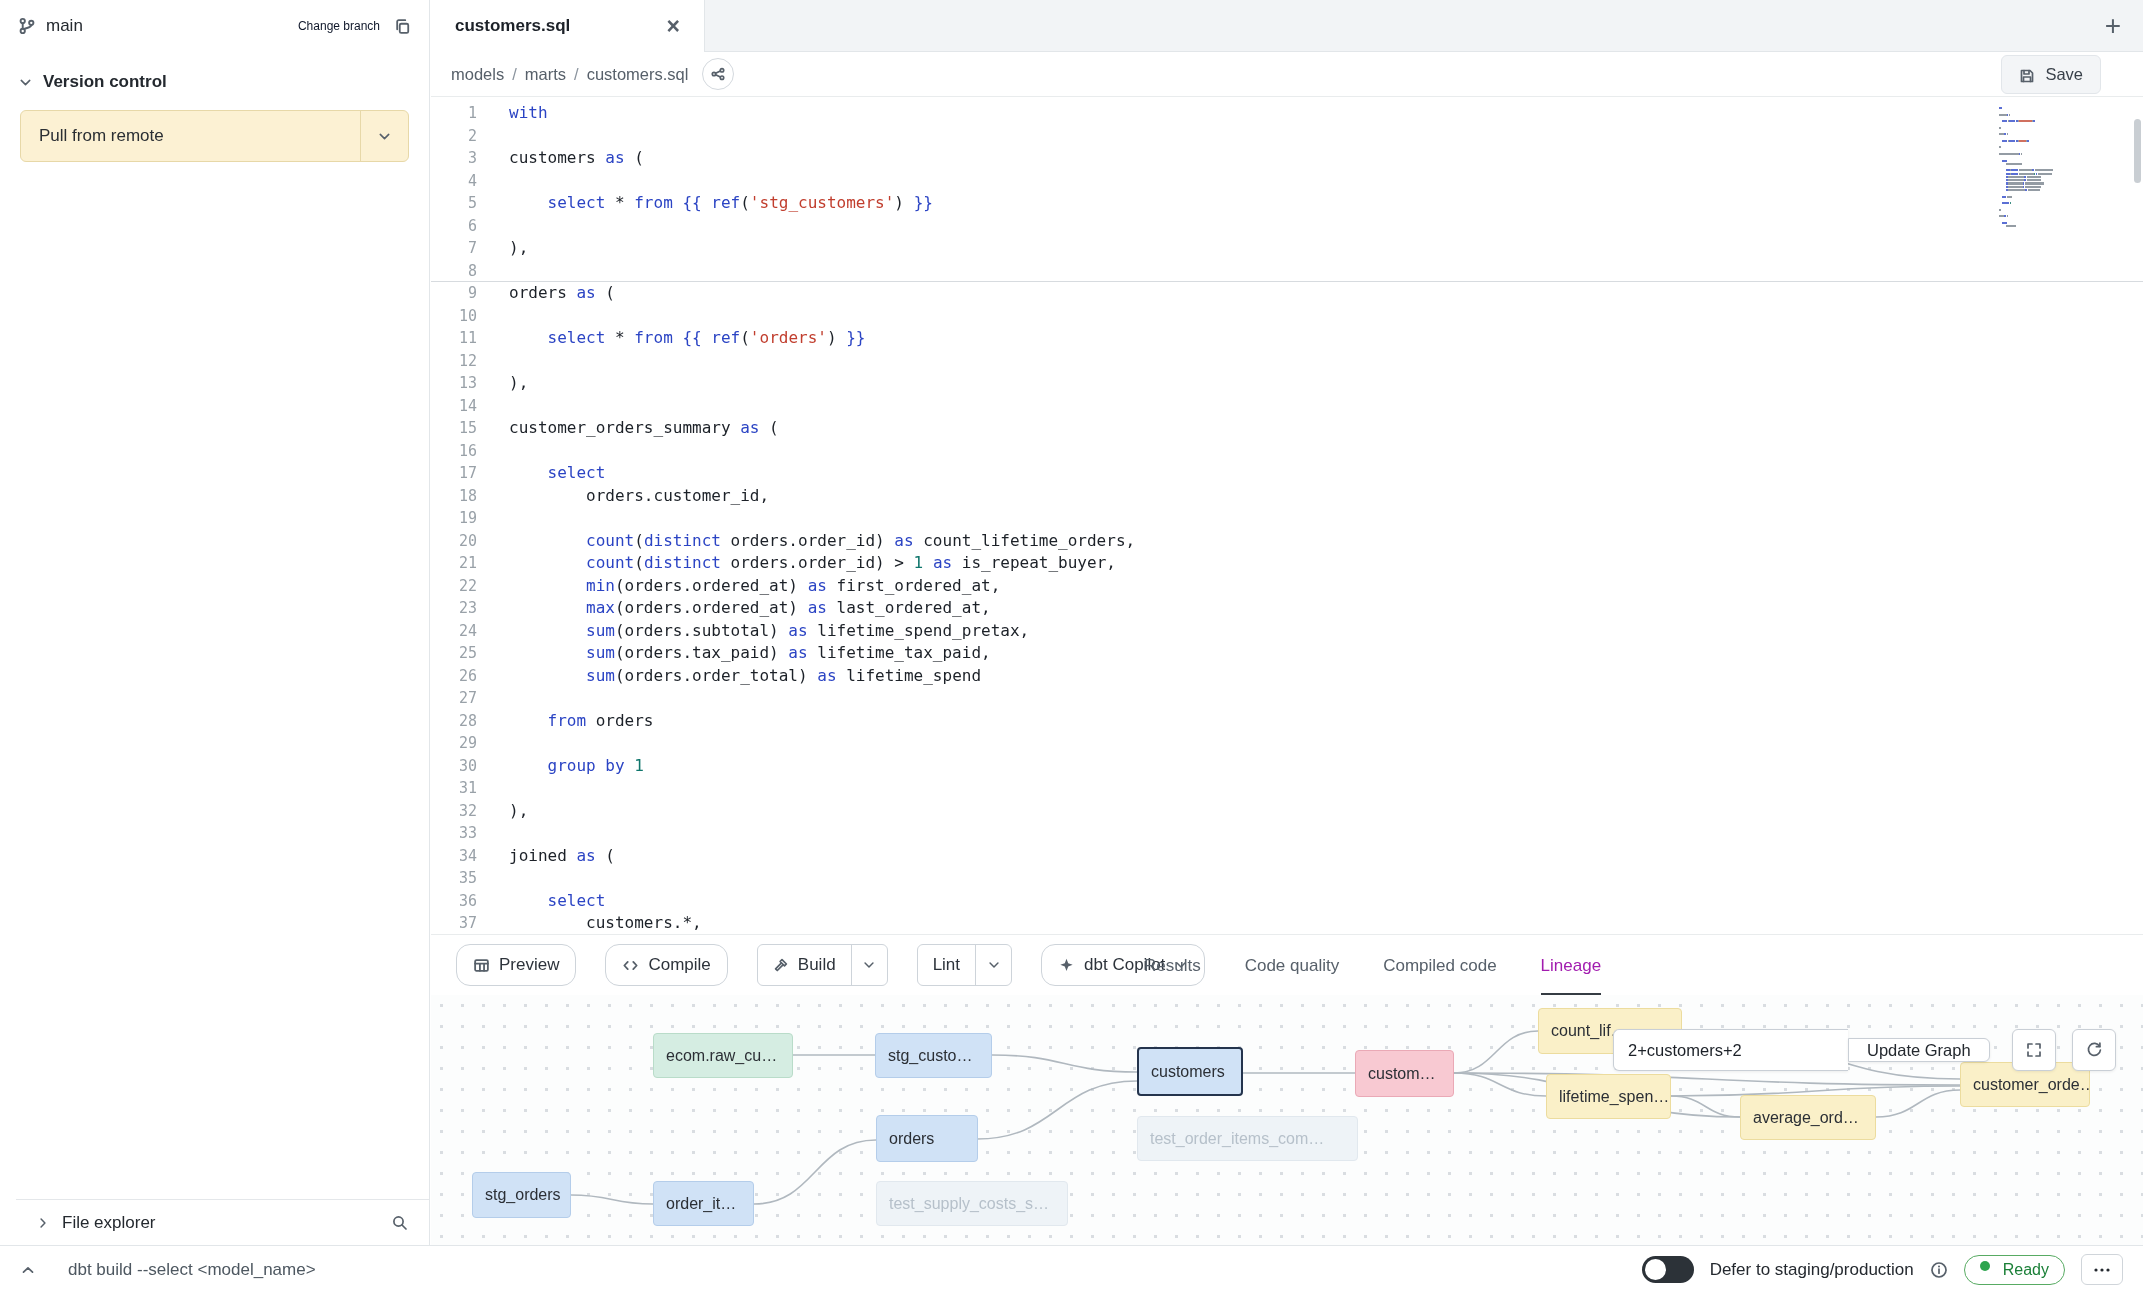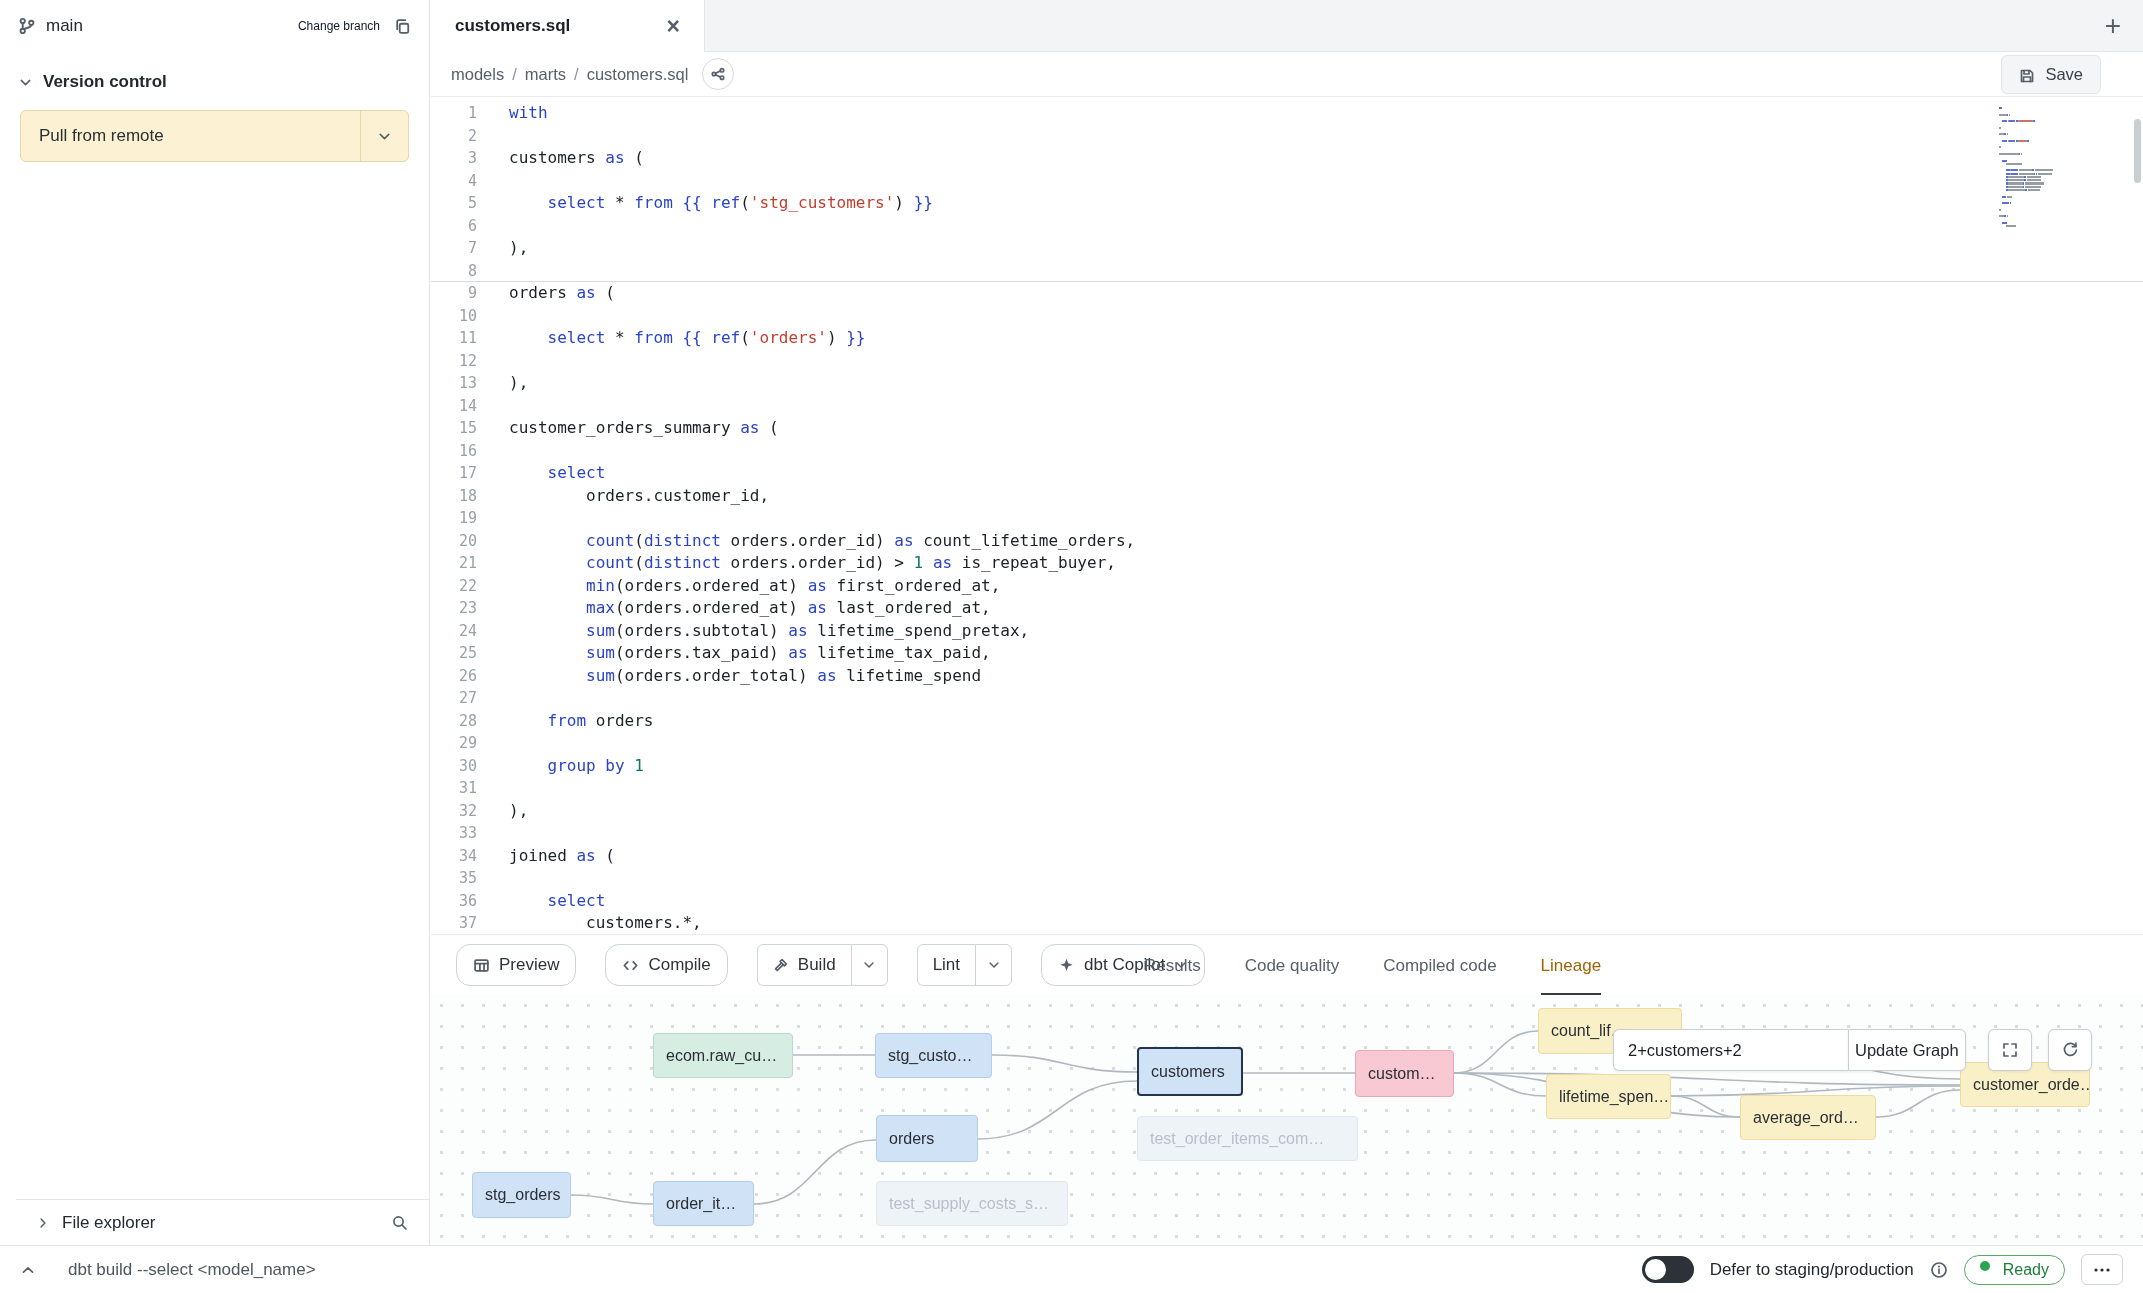--- a/index.html
+++ b/index.html
@@ -51,36 +51,36 @@
   .vscroll{position:absolute;top:22px;right:2px;width:7px;height:64px;background:#c9ced3;border-radius:4px}
 
   
   .toolbar{position:absolute;top:934px;left:0;right:0;height:61px;border-top:1px solid #e9eced;display:flex;align-items:center;padding-left:25px;background:#fff}
   .tb-btn{display:flex;align-items:center;gap:9px;height:42px;padding:0 16px;border:1px solid #ced4da;border-radius:14px;background:#fff;font-size:17px;color:#2d333b;cursor:pointer;margin-right:29px}
   .tb-split{display:flex;height:42px;border:1px solid #ced4da;border-radius:6px;overflow:hidden;background:#fff;margin-right:29px}
   .tb-split .part{display:flex;align-items:center;gap:9px;padding:0 15px;font-size:17px;color:#2d333b;cursor:pointer}
   .tb-split .caret{border-left:1px solid #ced4da;width:36px;display:flex;align-items:center;justify-content:center;cursor:pointer}
   .res-tabs{position:absolute;left:713px;top:0;height:61px;display:flex;gap:44px;font-size:17px;color:#57606a}
   .res-tab{display:flex;align-items:center;cursor:pointer}
-  .res-tab.active{color:#a16207;box-shadow:inset 0 -3px 0 #343b42}
+  .res-tab.active{color:#a21caf;box-shadow:inset 0 -3px 0 #343b42}
 
   
   .lineage-panel{position:absolute;left:431px;top:995px;width:1712px;height:250px;background:#fcfdfd;background-image:radial-gradient(#d9dde1 1.6px,transparent 1.6px);background-size:21px 21px;overflow:hidden}
   .lcanvas{position:absolute;left:16px;top:0;width:1696px;height:250px}
   .edges path{stroke:#b0b8bf;stroke-width:1.6;fill:none}
   .lnode{position:absolute;display:flex;align-items:center;padding:0 12px;border-radius:4px;font-size:16px;color:#2b2f35;border:1px solid;white-space:nowrap;overflow:hidden;cursor:pointer;background:#fff}
   .lnode.source{background:#d5ede2;border-color:#b9dcc9}
   .lnode.model{background:#d0e2f6;border-color:#b4cdea}
   .lnode.selected{background:#d0e2f6;border-color:#24344d;border-width:2px}
   .lnode.metric{background:#f8c9d2;border-color:#eaa9b6}
   .lnode.calc{background:#faf0c8;border-color:#ecdc9e}
   .lnode.test{background:#eef3f7;border-color:#e1e8ee;color:#b6c0ca}
   .graph-controls{position:absolute;top:34px;left:1182px;display:flex;align-items:center}
   .graph-search{width:235px;height:42px;background:#fff;border:1px solid #c9cfd6;border-right:none;border-radius:6px 0 0 6px;padding:0 14px;font-size:16.5px;color:#1c2128;font-family:"Liberation Sans",sans-serif;box-shadow:0 1px 3px rgba(0,0,0,.07);outline:none}
-  .graph-update{height:42px;border:1px solid #c9cfd6;border-radius:0 6px 6px 0;background:#fff;padding:0 6px;font-size:16.5px;color:#24292f;cursor:pointer;box-shadow:0 1px 3px rgba(0,0,0,.07);display:flex;align-items:center}
+  .graph-update{height:24px;border:1px solid #c9cfd6;border-radius:0 6px 6px 0;background:#fff;padding:0 18px;font-size:16.5px;color:#24292f;cursor:pointer;box-shadow:0 1px 3px rgba(0,0,0,.07);display:flex;align-items:center}
   .icon-btn{width:44px;height:42px;border:1px solid #c9cfd6;border-radius:6px;background:#fff;display:flex;align-items:center;justify-content:center;cursor:pointer;box-shadow:0 1px 3px rgba(0,0,0,.07)}
   .fs-btn{margin-left:22px}
   .rf-btn{margin-left:16px}
 
   
   .statusbar{position:absolute;left:0;bottom:0;width:100%;height:48px;border-top:1px solid #e2e6e9;background:#fff;display:flex;align-items:center;padding:0 20px}
   .sb-cmd{margin-left:32px;font-size:17px;color:#4d5760}
   .sb-right{margin-left:auto;display:flex;align-items:center;gap:16px}
   .toggle{width:52px;height:27px;border-radius:999px;background:#2c3238;position:relative;cursor:pointer;flex:none}
   .toggle .knob{position:absolute;left:3px;top:3px;width:21px;height:21px;border-radius:50%;background:#fff}

